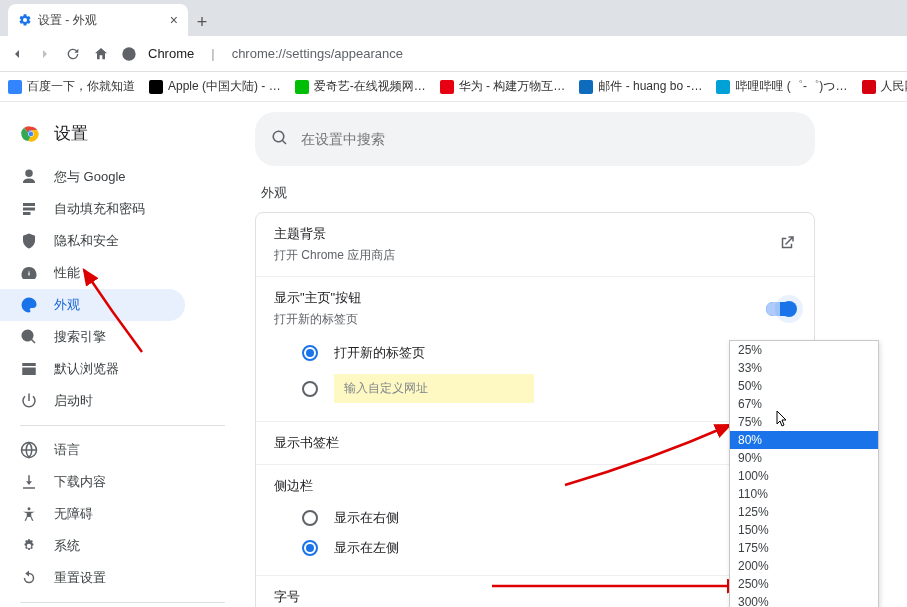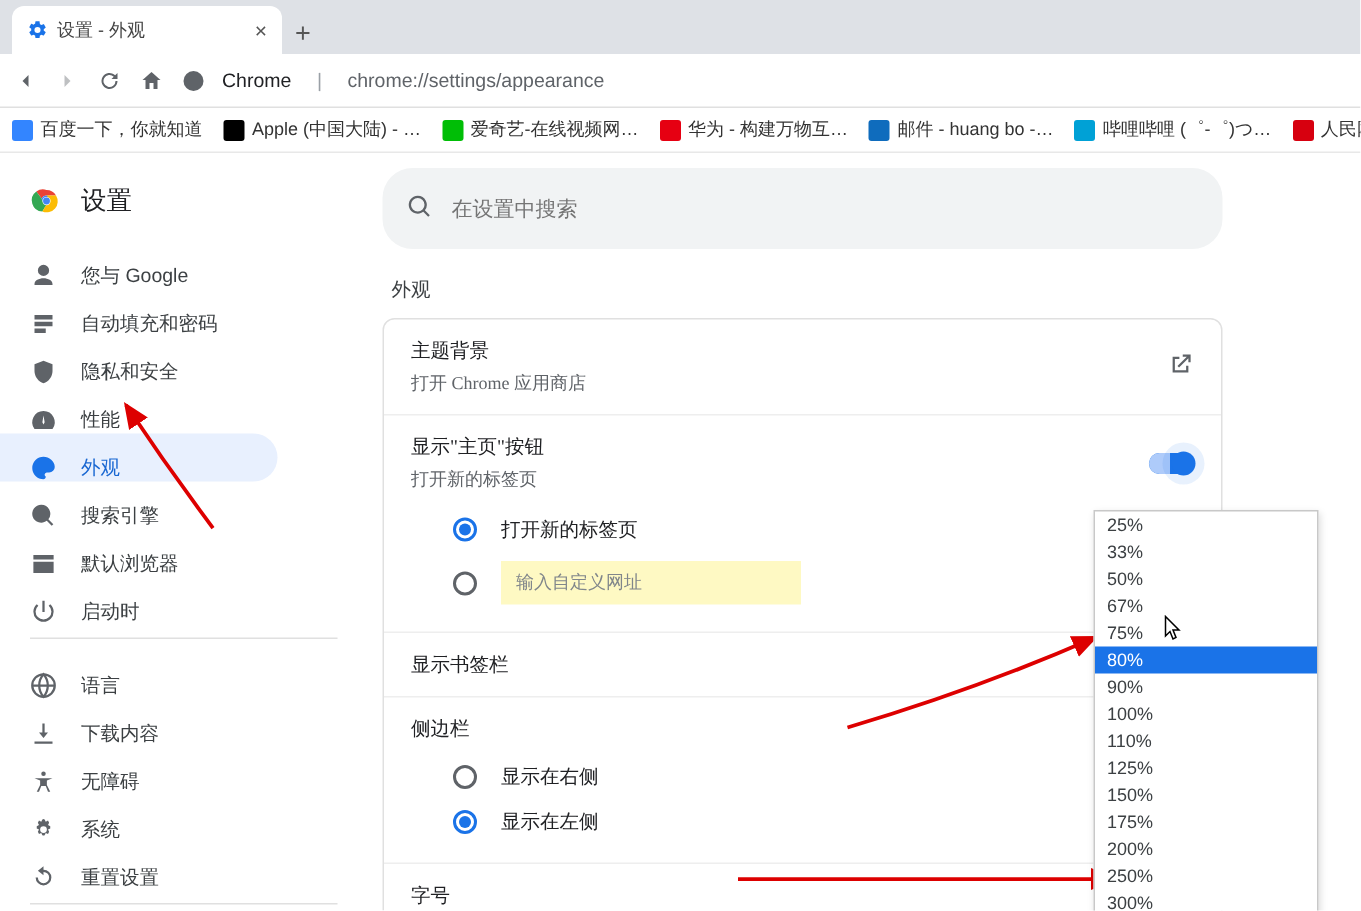--- a/index.html
+++ b/index.html
@@ -21,34 +21,34 @@
   .bm { display: flex; align-items: center; gap: 5px; white-space: nowrap; }
   .bm .bico { width: 14px; height: 14px; border-radius: 2px; display: inline-block; }
 
   
   .content { display: flex; height: calc(607px - 36px - 36px - 30px); }
 
   .sidebar { width: 245px; padding-top: 12px; }
   .side-header { display: flex; align-items: flex-end; gap: 12px; padding: 8px 20px 16px; font-size: 17px; color: #202124; }
   .chrome-logo { width: 22px; height: 22px; }
   .side-items { display: flex; flex-direction: column; }
-  .side-item { display: flex; align-items: flex-end; gap: 16px; height: 32px; padding: 0 20px; color: #3c4043; font-size: 13px; border-radius: 0 16px 16px 0; margin-right: 60px; }
+  .side-item { display: flex; align-items: center; gap: 16px; height: 32px; padding: 0 20px; color: #3c4043; font-size: 13px; border-radius: 0 16px 16px 0; margin-right: 60px; }
   .side-item.active { background: #e8f0fe; color: #1967d2; }
   .side-item.active .sico svg { fill: #1a73e8; }
   .sico { width: 18px; height: 18px; display: flex; align-items: center; justify-content: center; }
   .sico svg { fill: #5f6368; }
   .side-sep { border-top: 1px solid #e0e0e0; margin: 8px 20px 8px 20px; }
 
   .main { flex: 1; padding: 10px 20px 0 10px; overflow: hidden; }
   .search-row { background: #f1f3f4; border-radius: 20px; height: 54px; display: flex; align-items: center; padding: 0 16px; gap: 12px; color: #5f6368; max-width: 560px; }
   .search-row input { border: none; background: transparent; outline: none; font-size: 14px; flex: 1; color: #5f6368; }
 
   .section-title { font-size: 13px; color: #3c4043; margin: 18px 0 10px 6px; }
   .card { border: 1px solid #e0e0e0; border-radius: 8px; max-width: 560px; }
-  .row { padding: 12px 18px; border-bottom: 1px solid #eee; display: flex; align-items: center; font-family: Liberation Serif, serif; }
+  .row { padding: 12px 18px; border-bottom: 1px solid #eee; display: flex; align-items: center; }
   .row:last-child { border-bottom: none; }
   .row .rlabel { font-size: 13px; color: #202124; }
   .row .rsub { font-size: 12px; color: #5f6368; margin-top: 4px; }
   .row .spacer { flex: 1; }
   .ext-icon { color: #5f6368; }
 
   .toggle { width: 30px; height: 14px; background: #1a73e8; border-radius: 8px; position: relative; }
   .toggle::after { content: ""; width: 16px; height: 16px; background: #1a73e8; border-radius: 50%; position: absolute; right: -1px; top: -1px; box-shadow: 0 0 0 6px rgba(26,115,232,.1); }
   .toggle::before { content: ""; position: absolute; left: 0; top: 0; width: 14px; height: 14px; background: #aecbfa; border-radius: 8px 0 0 8px; }
 

